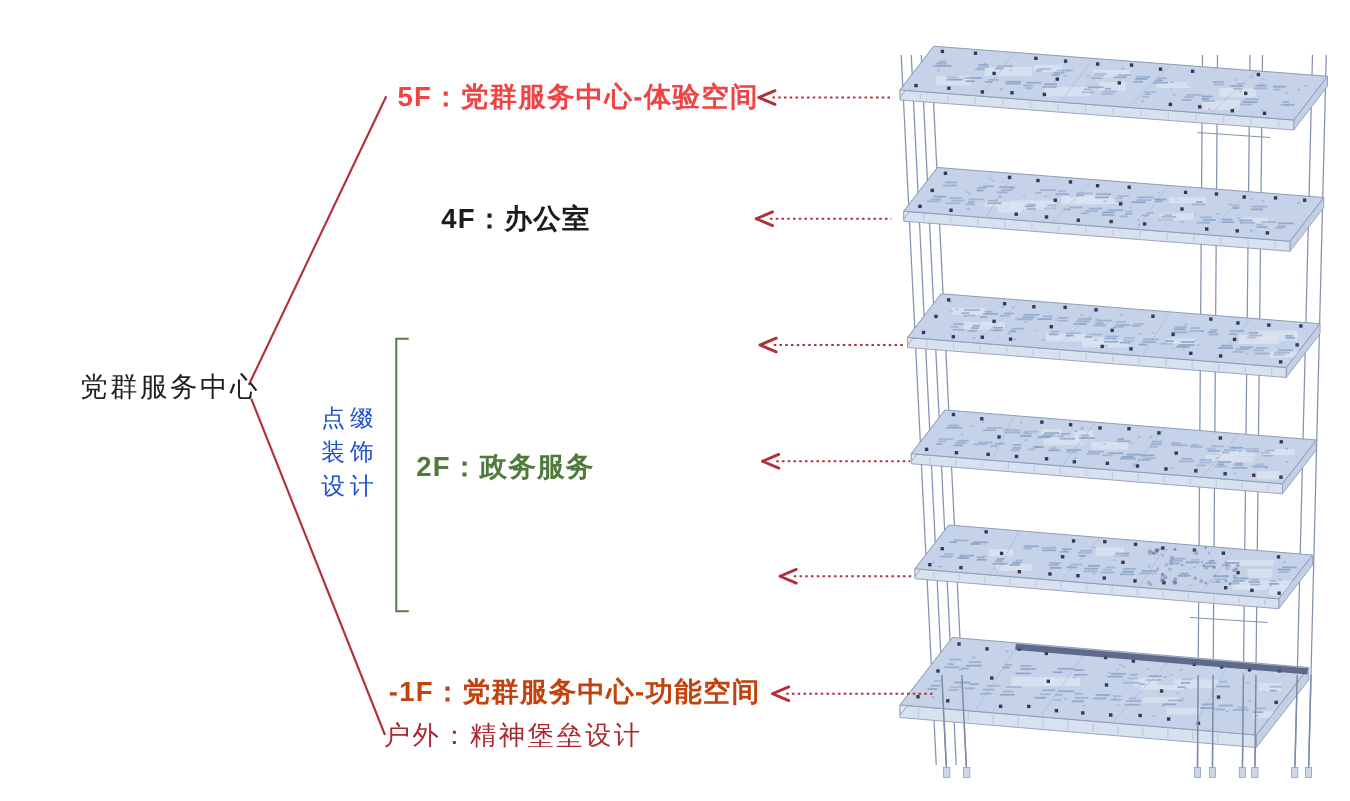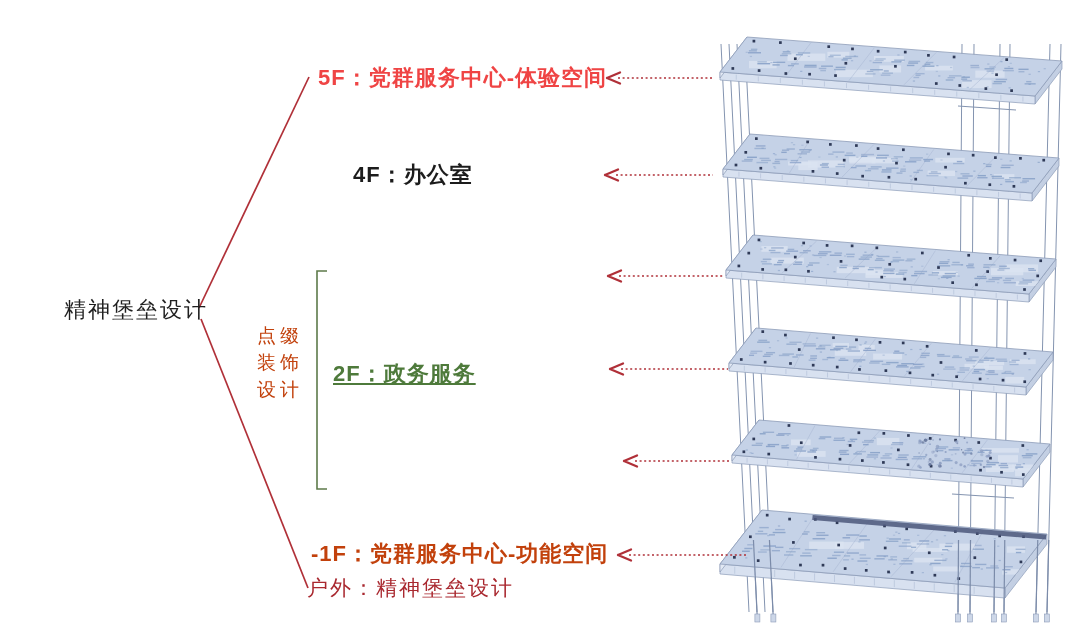--- a/index.html
+++ b/index.html
@@ -1138,26 +1138,26 @@
           <line x1="635" y1="461" x2="731" y2="461" stroke="#b03038" stroke-width="1.7" stroke-dasharray="2 2.6"></line>
           <path d="M624,461 L637,455.5 M624,461 L637,466.5" stroke="#b03038" stroke-width="2.3" fill="none" stroke-linecap="round"></path>
         </g>
         <g>
           <line x1="629" y1="555" x2="747" y2="555" stroke="#b03038" stroke-width="1.7" stroke-dasharray="2 2.6"></line>
           <path d="M618,555 L631,549.5 M618,555 L631,560.5" stroke="#b03038" stroke-width="2.3" fill="none" stroke-linecap="round"></path>
         </g>
       </g>
   </svg>
 
-  <div class="root-label">精神堡垒设计</div>
+  <div class="root-label">党群服务中心</div>
 
-  <div class="decor-label" style="color: #c2410c;">
+  <div class="decor-label" style="color: #1d4ed8;">
     <div>点缀</div>
     <div>装饰</div>
     <div>设计</div>
   </div>
 
   <div class="floor-label lab-f0" style="color: #ef4444;">5F：党群服务中心-体验空间</div>
   <div class="floor-label lab-f1" style="color: rgb(28, 28, 28);">4F：办公室</div>
-  <div class="floor-label lab-f3" style="color: rgb(78, 122, 59); text-decoration: underline;">2F：政务服务</div>
+  <div class="floor-label lab-f3" style="color: rgb(78, 122, 59);">2F：政务服务</div>
   <div class="floor-label lab-f5" style="color: #c2410c;">-1F：党群服务中心-功能空间</div>
   <div class="floor-label lab-f6" style="color: rgb(169, 40, 47);">户外：精神堡垒设计</div>
 </div>
 
 </body></html>

